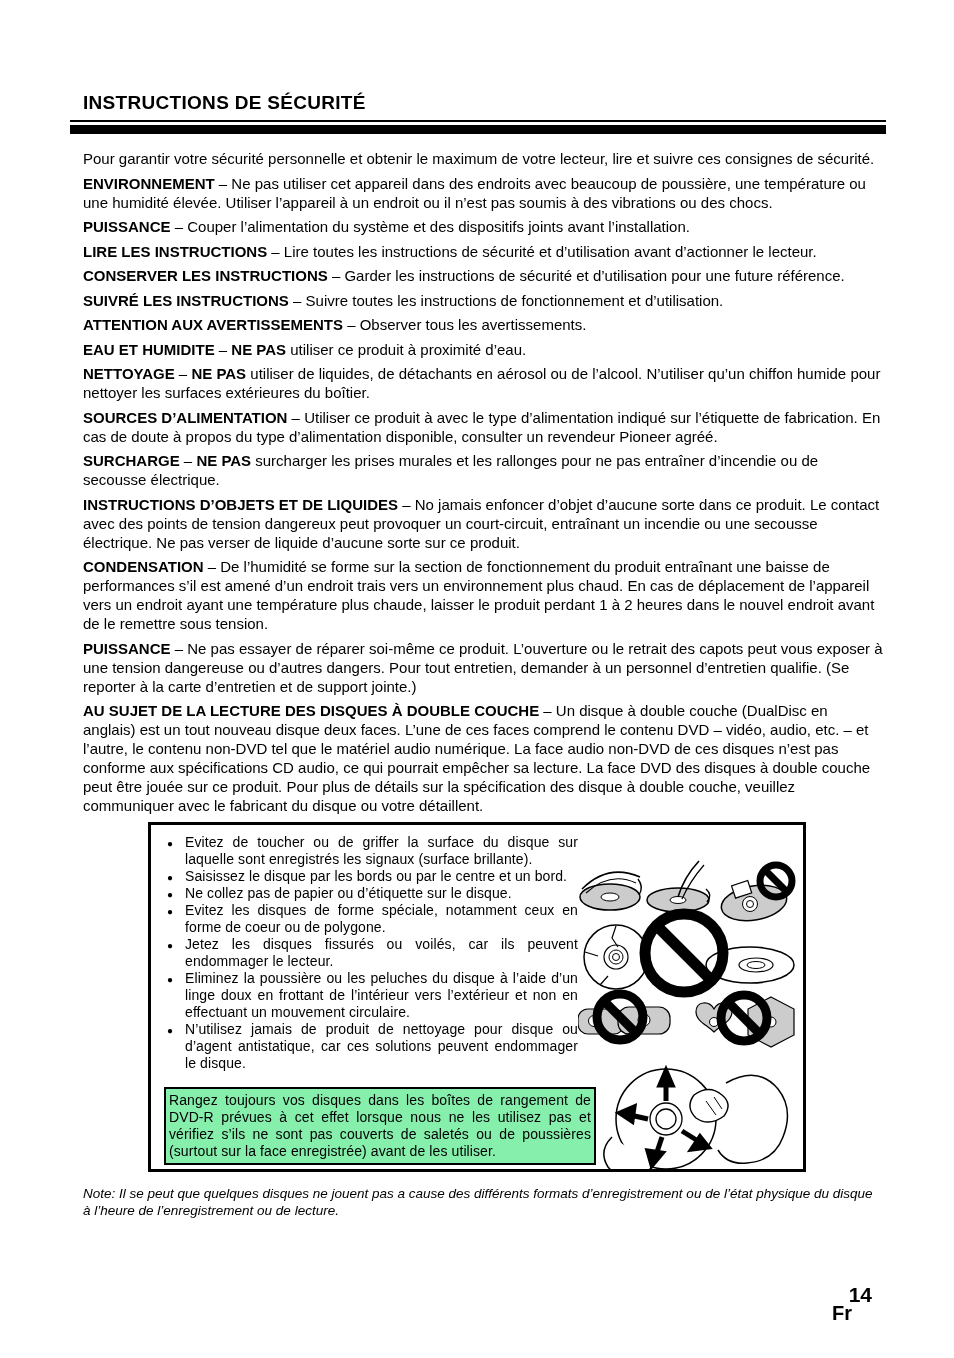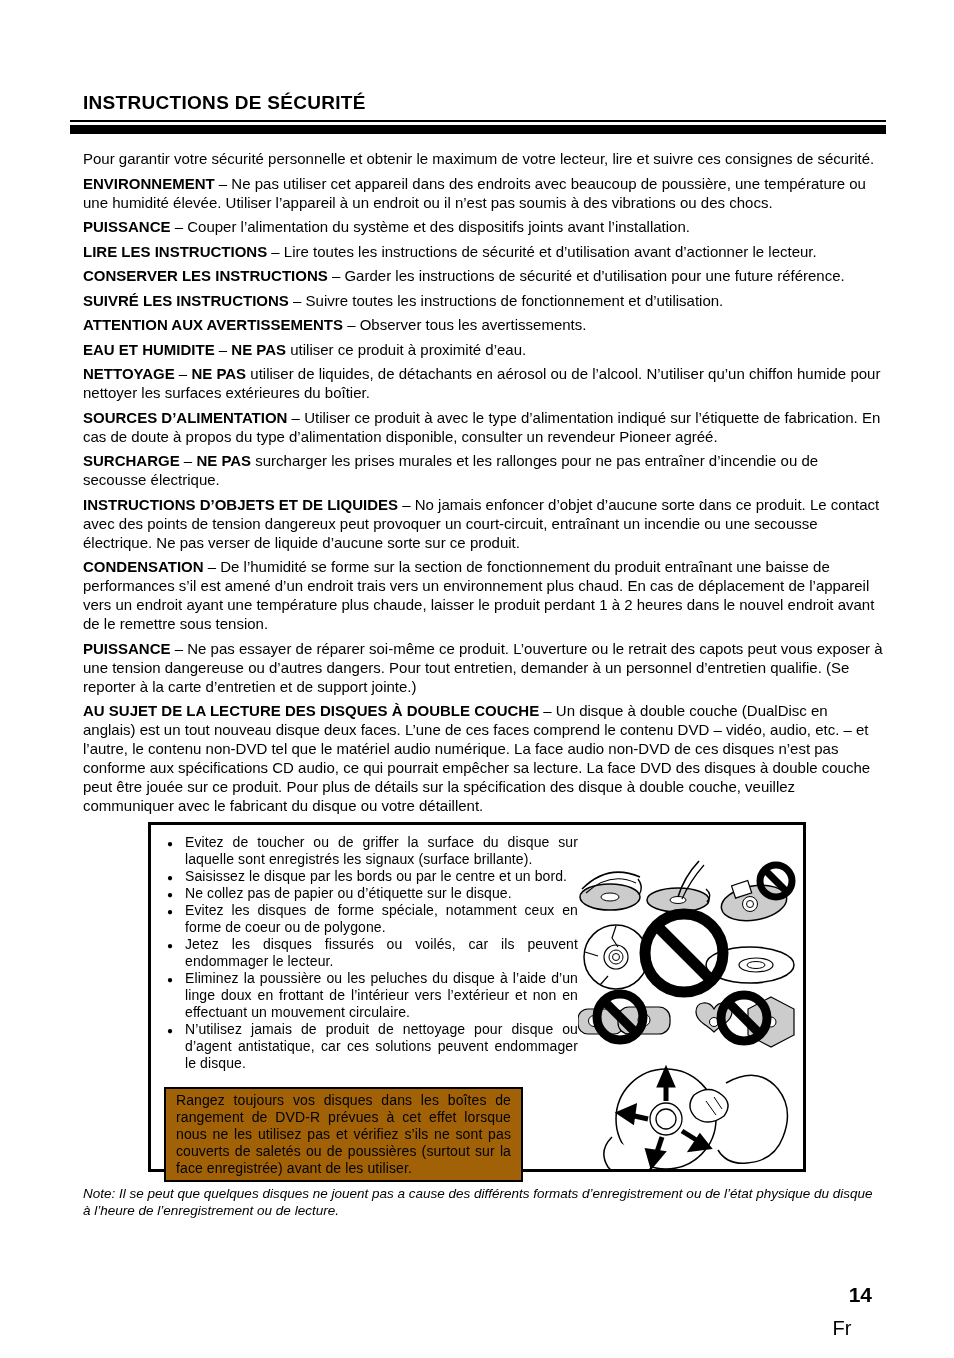--- a/index.html
+++ b/index.html
@@ -27,38 +27,38 @@
     box-sizing:border-box;background:#fff;
   }
   .bullets{
     position:absolute;left:13px;top:9px;width:414px;
     font-size:14px;line-height:17px;text-align:justify;letter-spacing:.1px;
   }
   .bullets ul{margin:0;padding:0;list-style:none;}
   .bullets li{position:relative;padding-left:21px;margin:0;}
   .bullets li::before{content:"\25CF";position:absolute;left:3px;top:1px;font-size:10px;}
   .storage-box{
-    position:absolute;left:13px;top:262px;width:359px;
-    border:2px solid #000;box-sizing:border-box;padding:3px 10px;
+    position:absolute;left:13px;top:262px;width:432px;
+    border:2px solid #000;box-sizing:border-box;padding:3px 3px;
     font-size:14px;line-height:17px;text-align:justify;letter-spacing:.1px;
-    background:#a16207;
+    background:#86efac;
   }
   .illustrations{position:absolute;right:3px;top:32px;}
   
   .note{
     margin:13px 0 0 13px;width:800px;
     font-style:italic;font-size:13.5px;line-height:17px;
   }
   .page-number{
     position:absolute;right:82px;bottom:48px;width:60px;
     font-size:21px;font-weight:bold;text-align:right;line-height:30px;
   }
   .page-lang{
-    position:absolute;right:82px;bottom:18px;width:60px;
-    font-size:20px;text-align:center;line-height:24px;
+    position:absolute;right:82px;bottom:33px;width:60px;
+    font-size:20px;text-align:center;line-height:24px;font-weight:bold;
   }
 </style>
 </head>
 <body>
 
 <div class="page">
   <div class="content">
 
     <div>
       <h1 class="doc-title">INSTRUCTIONS DE SÉCURITÉ</h1>

